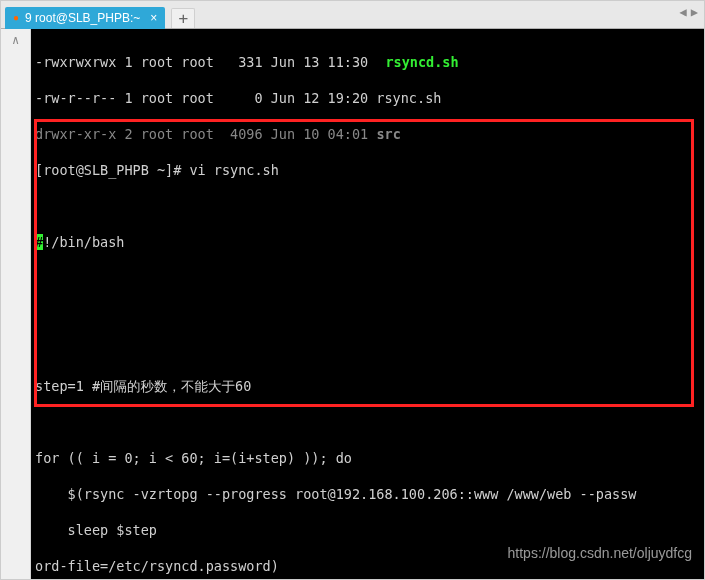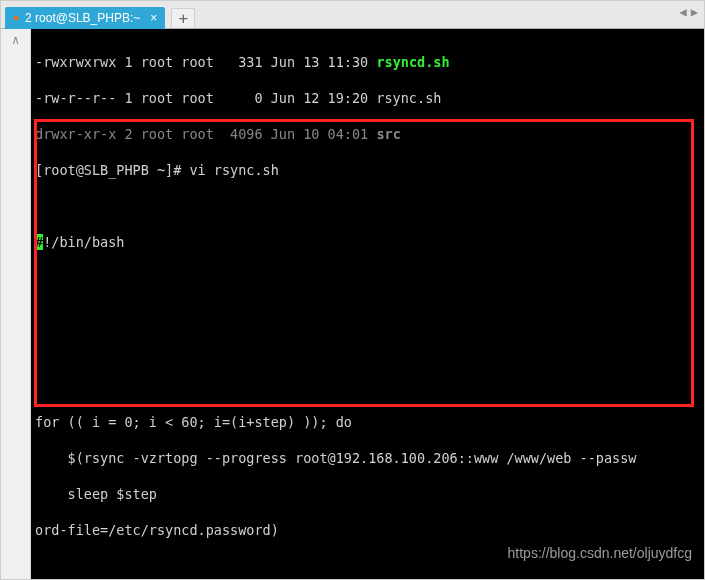--- a/index.html
+++ b/index.html
@@ -98,21 +98,21 @@
       bottom: 0;
       background: #000;
       color: #d0d0d0;
       padding: 6px 4px;
       font-family: "DejaVu Sans Mono","Consolas",monospace;
       font-size: 13.5px;
       line-height: 18px;
       white-space: pre;
       overflow: hidden;
     }
-    .green { color: #33ee33; font-weight: bold; }
+    .green { color: #33ee33; font-weight: bold; margin-left: 9px; }
     .blue { color: #4499ff; font-weight: bold; }
     .redbox {
       position: absolute;
       border: 3px solid #ff2222;
       left: 33px;
       top: 118px;
       width: 660px;
       height: 288px;
       pointer-events: none;
     }
@@ -131,21 +131,21 @@
     }
     .line { height: 18px; }
     .strike { color: #888; }
   </style>
 </head>
 <body>
 
 <div class="tabbar">
   <div class="tab">
     <span class="tab-bullet">●</span>
-    <span>2 root@SLB_PHPB:~</span>
+    <span>9 root@SLB_PHPB:~</span>
     <span class="tab-close">×</span>
   </div>
   <div class="tab-add">+</div>
   <div class="nav-arrows">
     <span>◀</span>
     <span>▶</span>
   </div>
 </div>
 
 <div class="gutter">
@@ -155,20 +155,21 @@
 <div class="terminal">
 <div class="line"><span>-rwxrwxrwx 1 root root   331 Jun 13 11:30 </span><span class="green">rsyncd.sh</span></div>
 <div class="line"><span>-rw-r--r-- 1 root root     0 Jun 12 19:20 rsync.sh</span></div>
 <div class="line"><span class="strike">drwxr-xr-x 2 root root  4096 Jun 10 04:01 </span><span class="blue strike">src</span></div>
 <div class="line"><span>[root@SLB_PHPB ~]# </span><span>vi rsync.sh</span></div>
 <div class="line"></div>
 <div class="line"><span class="cursor-block">#</span><span>!/bin/bash</span></div>
 <div class="line"></div>
 <div class="line"></div>
 <div class="line"></div>
+<div class="line"><span>step=1 #间隔的秒数，不能大于60</span></div>
 <div class="line"></div>
 <div class="line"><span>for (( i = 0; i &lt; 60; i=(i+step) )); do</span></div>
 <div class="line"><span>    $(rsync -vzrtopg --progress root@192.168.100.206::www /www/web --passw</span></div>
 <div class="line"><span>    sleep $step</span></div>
 <div class="line"><span>ord-file=/etc/rsyncd.password)</span></div>
 
 
 
 
 

